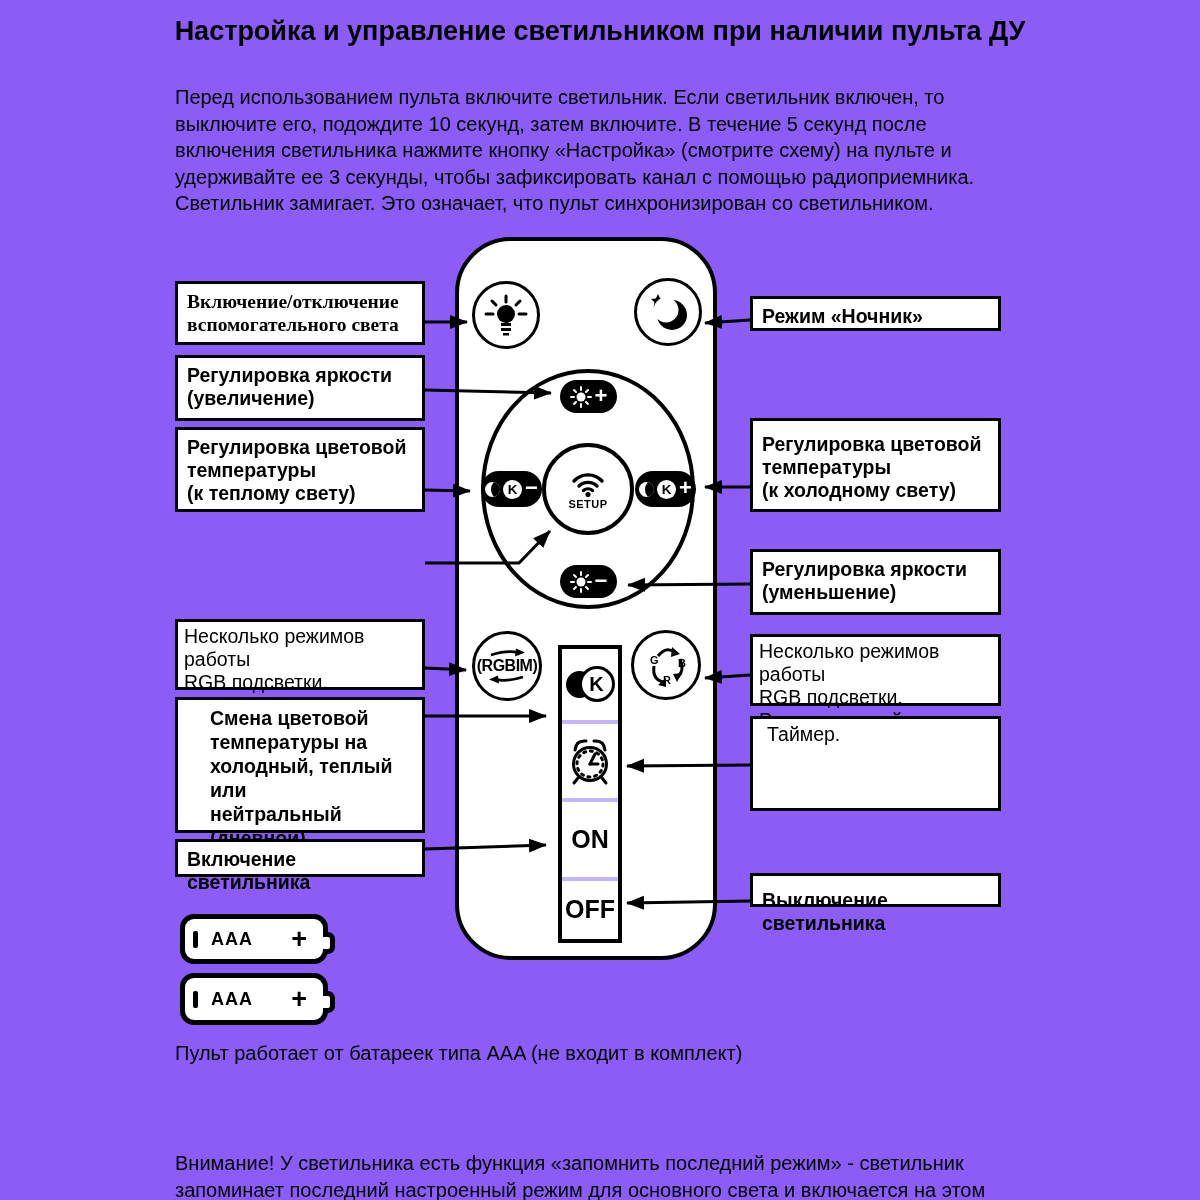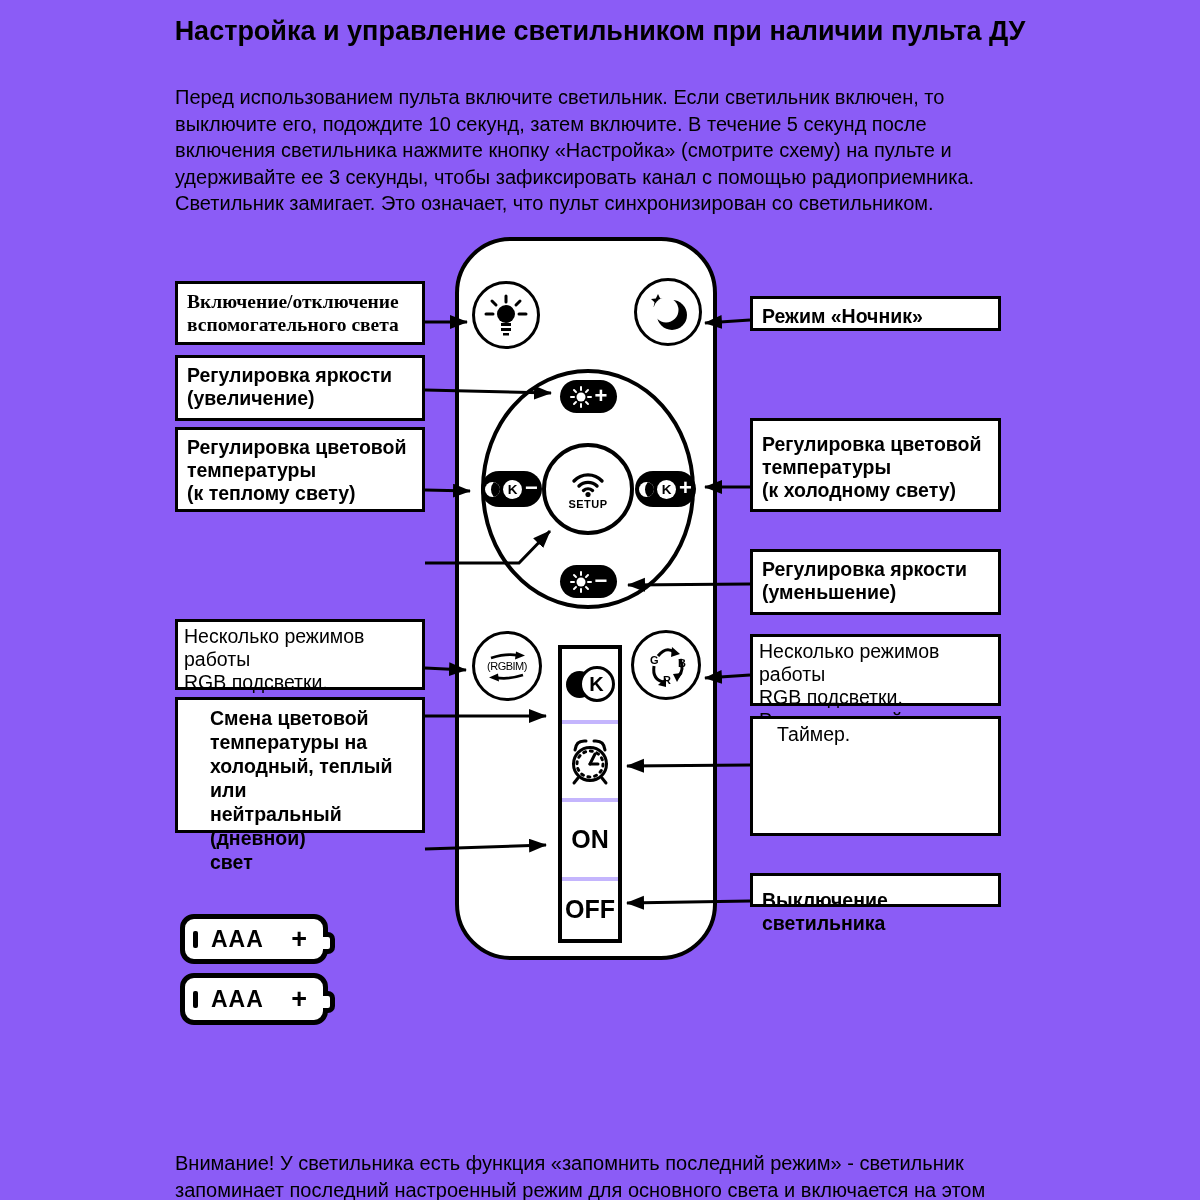--- a/index.html
+++ b/index.html
@@ -31,25 +31,25 @@
   .setuptext { font-weight:bold; font-size:11px; letter-spacing:0.5px; margin-top:1px; }
   .col { border:4px solid #000; background:#fff; display:flex; flex-direction:column; }
   .cell { display:flex; align-items:center; justify-content:center; border-top:4px solid #c4b5fd; }
   .cell:first-child { border-top:none; }
   .onoff { font-weight:bold; font-size:25px; }
   .kbig { display:flex; align-items:center; }
   .kbig .dark { width:27px; height:27px; border-radius:50%; background:#000; }
   .kbig .lite { width:30px; height:30px; border-radius:50%; background:#fff; border:3px solid #000;
                 margin-left:-14px; display:flex; align-items:center; justify-content:center;
                 font-weight:bold; font-size:20px; }
-  .rgbim-label { font-weight:normal; font-size:11px; letter-spacing:-0.5px; line-height:1; }
+  .rgbim-label { font-weight:bold; font-size:16px; letter-spacing:-0.5px; line-height:1; }
   .battery { border:5px solid #000; border-radius:14px; background:#fff;
              display:flex; align-items:center; }
   .battery .minusbar { width:5px; height:17px; background:#000; margin-left:8px; border-radius:2px; }
-  .battery .blabel { font-weight:bold; font-size:23px; margin-left:13px; letter-spacing:1px; }
+  .battery .blabel { font-weight:bold; font-size:18px; margin-left:13px; letter-spacing:1px; }
   .battery .bplus { font-weight:bold; font-size:27px; margin-left:auto; margin-right:16px; }
   .battery .nub { position:absolute; right:-12px; top:13px; width:12px; height:22px;
                   border:5px solid #000; border-left:none; border-radius:0 7px 7px 0; background:#fff; box-sizing:border-box; }
   svg.overlay { left:0; top:0; width:1200px; height:1200px; pointer-events:none; }
 </style>
 </head>
 <body>
 
 <div class="page">
 
@@ -65,31 +65,32 @@
 температуры
 (к теплому свету)</div>
   <div class="abs box reg" style="left:175px; top:619px; width:250px; height:71px;">Несколько режимов работы
 RGB подсветки.
 Автоматический режим.</div>
   <div class="abs box" style="left:175px; top:697px; width:250px; height:136px; line-height:24px;padding-left:32px;">Смена цветовой
 температуры на
 холодный, теплый или
 нейтральный (дневной)
 свет</div>
+  <div class="abs box" style="left:175px; top:839px; width:250px; height:38px;">Включение светильника</div>
 
   <div class="abs box" style="left:750px; top:296px; width:251px; height:35px;">Режим «Ночник»</div>
   <div class="abs box" style="left:750px; top:418px; width:251px; height:94px; padding-top:12px;">Регулировка цветовой
 температуры
 (к холодному свету)</div>
   <div class="abs box" style="left:750px; top:549px; width:251px; height:66px;">Регулировка яркости
 (уменьшение)</div>
   <div class="abs box reg" style="left:750px; top:634px; width:251px; height:72px;">Несколько режимов работы
 RGB подсветки.
 Ручная настройка.</div>
-  <div class="abs box reg" style="left:750px; top:716px; width:251px; height:120px; padding:4px 24px;">Таймер.</div>
+  <div class="abs box reg" style="left:750px; top:716px; width:251px; height:95px; padding:4px 14px;">Таймер.</div>
   <div class="abs box" style="left:750px; top:873px; width:251px; height:34px; padding:13px 9px;">Выключение светильника</div>
 
   <div class="abs remote" style="left:455px; top:237px; width:262px; height:723px;"></div>
 
   <div class="abs cbtn" style="left:472px; top:281px; width:68px; height:68px;">
     <svg width="46" height="46" viewBox="0 0 46 46">
       <g stroke="#000" stroke-width="3" stroke-linecap="round">
         <line x1="23" y1="4" x2="23" y2="10"></line>
         <line x1="9" y1="9" x2="13" y2="13"></line>
         <line x1="37" y1="9" x2="33" y2="13"></line>
@@ -234,20 +235,21 @@
     <span class="bplus">+</span>
     <span class="nub"></span>
   </div>
   <div class="abs battery" style="left:180px; top:973px; width:148px; height:52px;">
     <span class="minusbar"></span>
     <span class="blabel">AAA</span>
     <span class="bplus">+</span>
     <span class="nub"></span>
   </div>
 
+  <div class="abs para" style="left:175px; top:1040px; width:860px;">Пульт работает от батареек типа AAA (не входит в комплект)</div>
 
   <div class="abs para" style="left:175px; top:1150px; width:868px; line-height:27px;">Внимание! У светильника есть функция «запомнить последний режим» - светильник запоминает последний настроенный режим для основного света и включается на этом режиме с пульта или от настенного переключателя. Функция не распространяется на вспомогательный свет.</div>
 
   <svg class="abs overlay">
     <defs>
       <marker id="arw" markerUnits="userSpaceOnUse" markerWidth="20" markerHeight="16" refX="17" refY="7" orient="auto">
         <path d="M0,0 L18,7 L0,14 z" fill="#000"></path>
       </marker>
     </defs>
     <g stroke="#000" stroke-width="3" fill="none">

